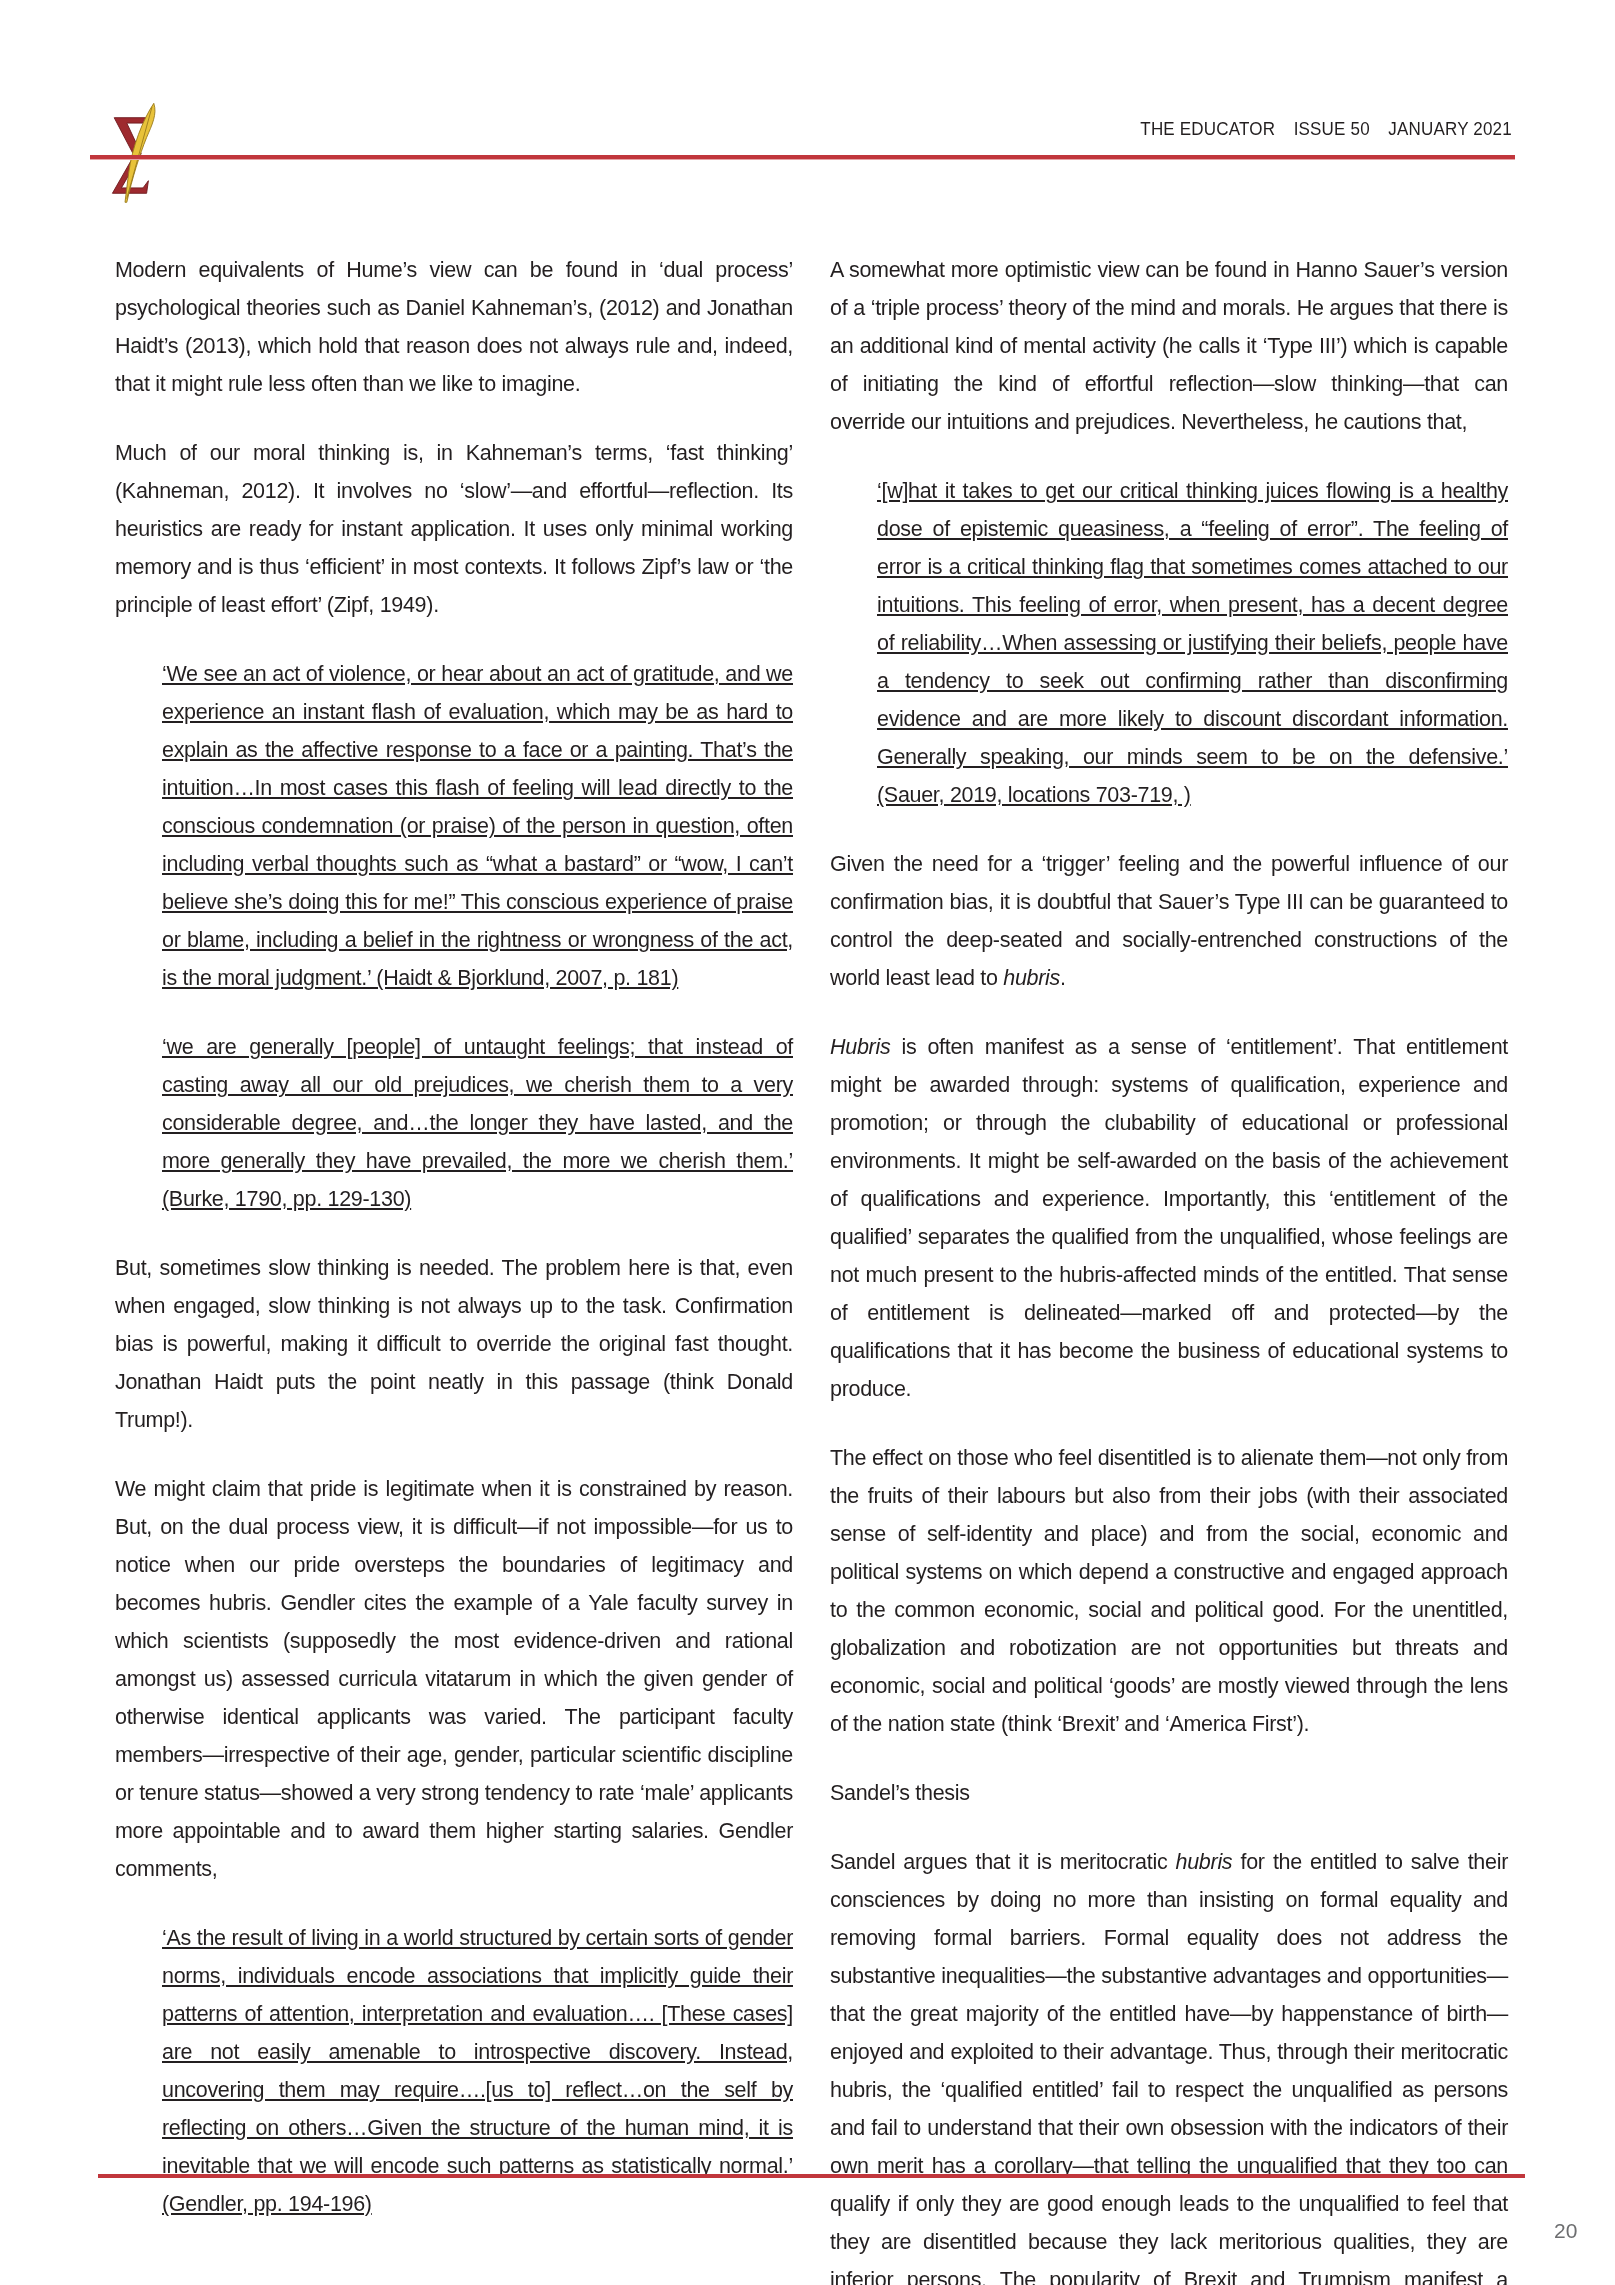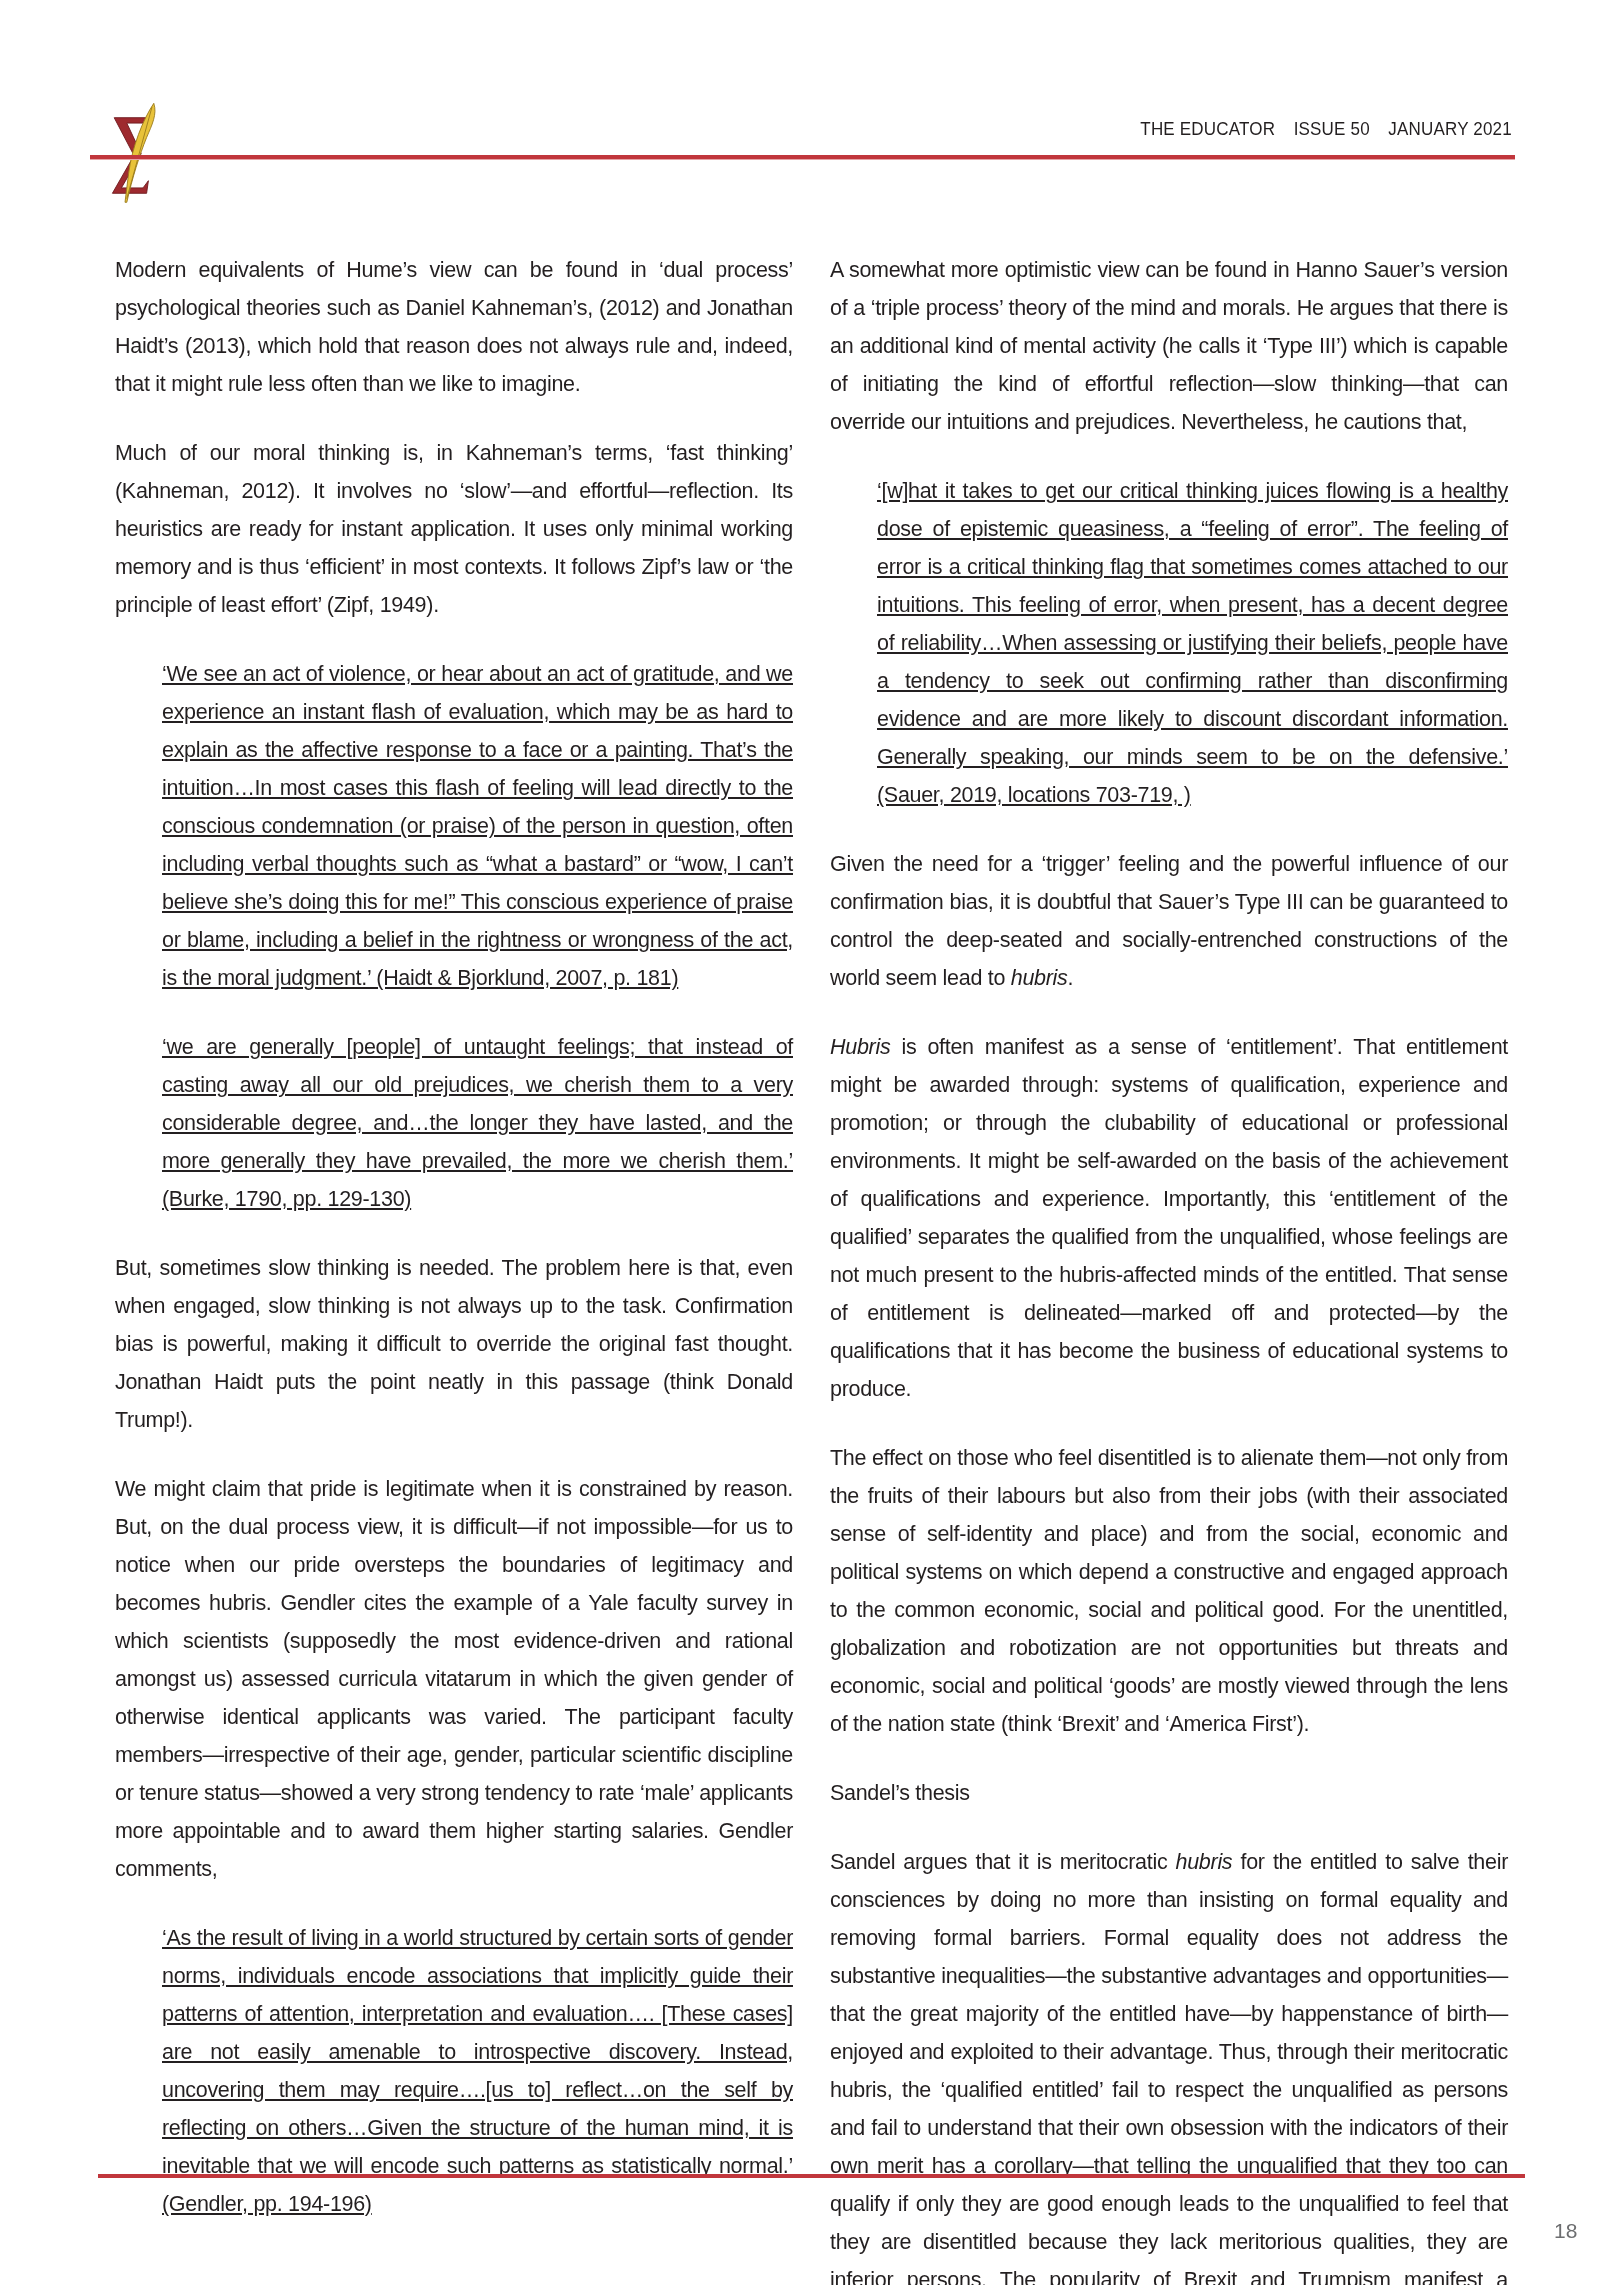--- a/index.html
+++ b/index.html
@@ -43,23 +43,23 @@
   <p class="quote">‘We see an act of violence, or hear about an act of gratitude, and we experience an instant flash of evaluation, which may be as hard to explain as the affective response to a face or a painting. That’s the intuition…In most cases this flash of feeling will lead directly to the conscious condemnation (or praise) of the person in question, often including verbal thoughts such as “what a bastard” or “wow, I can’t believe she’s doing this for me!” This conscious experience of praise or blame, including a belief in the rightness or wrongness of the act, is the moral judgment.’ (Haidt &amp; Bjorklund, 2007, p. 181)</p>
   <p class="quote">‘we are generally [people] of untaught feelings; that instead of casting away all our old prejudices, we cherish them to a very considerable degree, and…the longer they have lasted, and the more generally they have prevailed, the more we cherish them.’ (Burke, 1790, pp. 129-130)</p>
   <p>But, sometimes slow thinking is needed. The problem here is that, even when engaged, slow thinking is not always up to the task. Confirmation bias is powerful, making it difficult to override the original fast thought. Jonathan Haidt puts the point neatly in this passage (think Donald Trump!).</p>
   <p>We might claim that pride is legitimate when it is constrained by reason. But, on the dual process view, it is difficult—if not impossible—for us to notice when our pride oversteps the boundaries of legitimacy and becomes hubris. Gendler cites the example of a Yale faculty survey in which scientists (supposedly the most evidence-driven and rational amongst us) assessed curricula vitatarum in which the given gender of otherwise identical applicants was varied. The participant faculty members—irrespective of their age, gender, particular scientific discipline or tenure status—showed a very strong tendency to rate ‘male’ applicants more appointable and to award them higher starting salaries. Gendler comments,</p>
   <p class="quote">‘As the result of living in a world structured by certain sorts of gender norms, individuals encode associations that implicitly guide their patterns of attention, interpretation and evaluation…. [These cases] are not easily amenable to introspective discovery. Instead, uncovering them may require….[us to] reflect…on the self by reflecting on others…Given the structure of the human mind, it is inevitable that we will encode such patterns as statistically normal.’ (Gendler, pp. 194-196)</p>
 </div>
 
 <div class="col col-right">
   <p>A somewhat more optimistic view can be found in Hanno Sauer’s version of a ‘triple process’ theory of the mind and morals. He argues that there is an additional kind of mental activity (he calls it ‘Type III’) which is capable of initiating the kind of effortful reflection—slow thinking—that can override our intuitions and prejudices. Nevertheless, he cautions that,</p>
   <p class="quote">‘[w]hat it takes to get our critical thinking juices flowing is a healthy dose of epistemic queasiness, a “feeling of error”. The feeling of error is a critical thinking flag that sometimes comes attached to our intuitions. This feeling of error, when present, has a decent degree of reliability…When assessing or justifying their beliefs, people have a tendency to seek out confirming rather than disconfirming evidence and are more likely to discount discordant information. Generally speaking, our minds seem to be on the defensive.’ (Sauer, 2019, locations 703-719, )</p>
-  <p><span>Given the need for a ‘trigger’ feeling and the powerful influence of our confirmation bias, it is doubtful that Sauer’s Type III can be guaranteed to control the deep-seated and socially-entrenched constructions of the world seem lead to </span><em>hubris</em><span>.</span></p>
+  <p><span>Given the need for a ‘trigger’ feeling and the powerful influence of our confirmation bias, it is doubtful that Sauer’s Type III can be guaranteed to control the deep-seated and socially-entrenched constructions of the world least lead to </span><em>hubris</em><span>.</span></p>
   <p><em>Hubris</em><span> is often manifest as a sense of ‘entitlement’. That entitlement might be awarded through: systems of qualification, experience and promotion; or through the clubability of educational or professional environments. It might be self-awarded on the basis of the achievement of qualifications and experience. Importantly, this ‘entitlement of the qualified’ separates the qualified from the unqualified, whose feelings are not much present to the hubris-affected minds of the entitled. That sense of entitlement is delineated—marked off and protected—by the qualifications that it has become the business of educational systems to produce.</span></p>
   <p>The effect on those who feel disentitled is to alienate them—not only from the fruits of their labours but also from their jobs (with their associated sense of self-identity and place) and from the social, economic and political systems on which depend a constructive and engaged approach to the common economic, social and political good. For the unentitled, globalization and robotization are not opportunities but threats and economic, social and political ‘goods’ are mostly viewed through the lens of the nation state (think ‘Brexit’ and ‘America First’).</p>
   <p class="head">Sandel’s thesis</p>
   <p><span>Sandel argues that it is meritocratic </span><em>hubris</em><span> for the entitled to salve their consciences by doing no more than insisting on formal equality and removing formal barriers. Formal equality does not address the substantive inequalities—the substantive advantages and opportunities—that the great majority of the entitled have—by happenstance of birth—enjoyed and exploited to their advantage. Thus, through their meritocratic hubris, the ‘qualified entitled’ fail to respect the unqualified as persons and fail to understand that their own obsession with the indicators of their own merit has a corollary—that telling the unqualified that they too can qualify if only they are good enough leads to the unqualified to feel that they are disentitled because they lack meritorious qualities, they are inferior persons. The popularity of Brexit and Trumpism manifest a reaction to disentitlement and alienation.</span></p>
   <p>Nevertheless, Sandel holds that the educated liberal elite of the centre left—of Tony Blair, Bill Clinton and Barack Obama—is as guilty</p>
 </div>
 
 <div class="footer-line"></div>
-<div class="page-num">18</div>
+<div class="page-num">20</div>
 
 
 </body></html>

